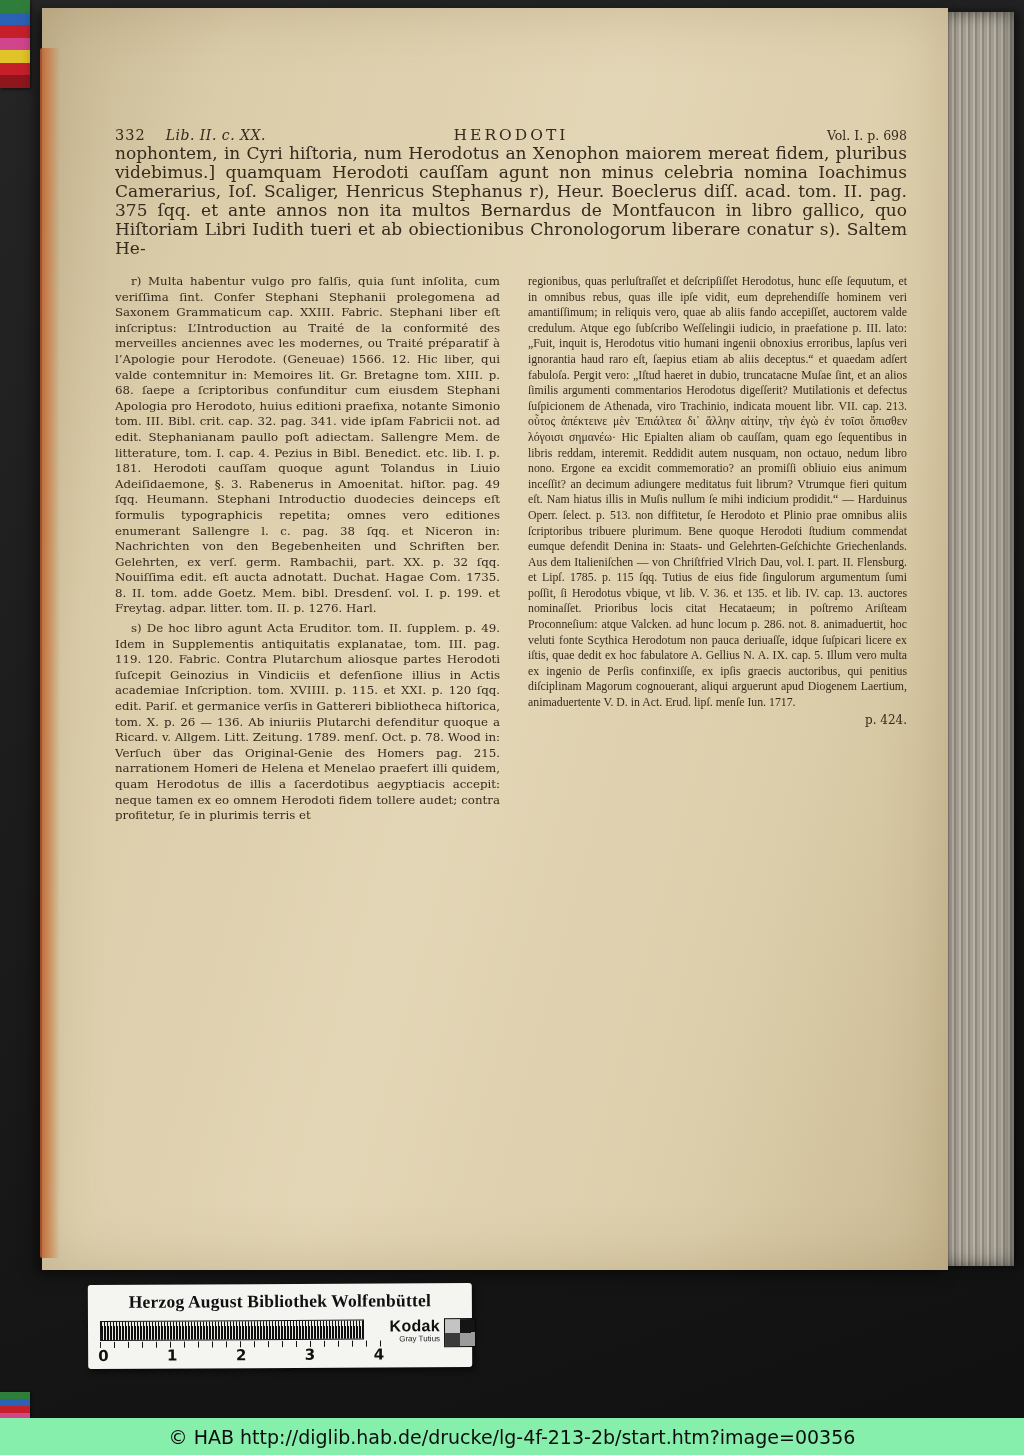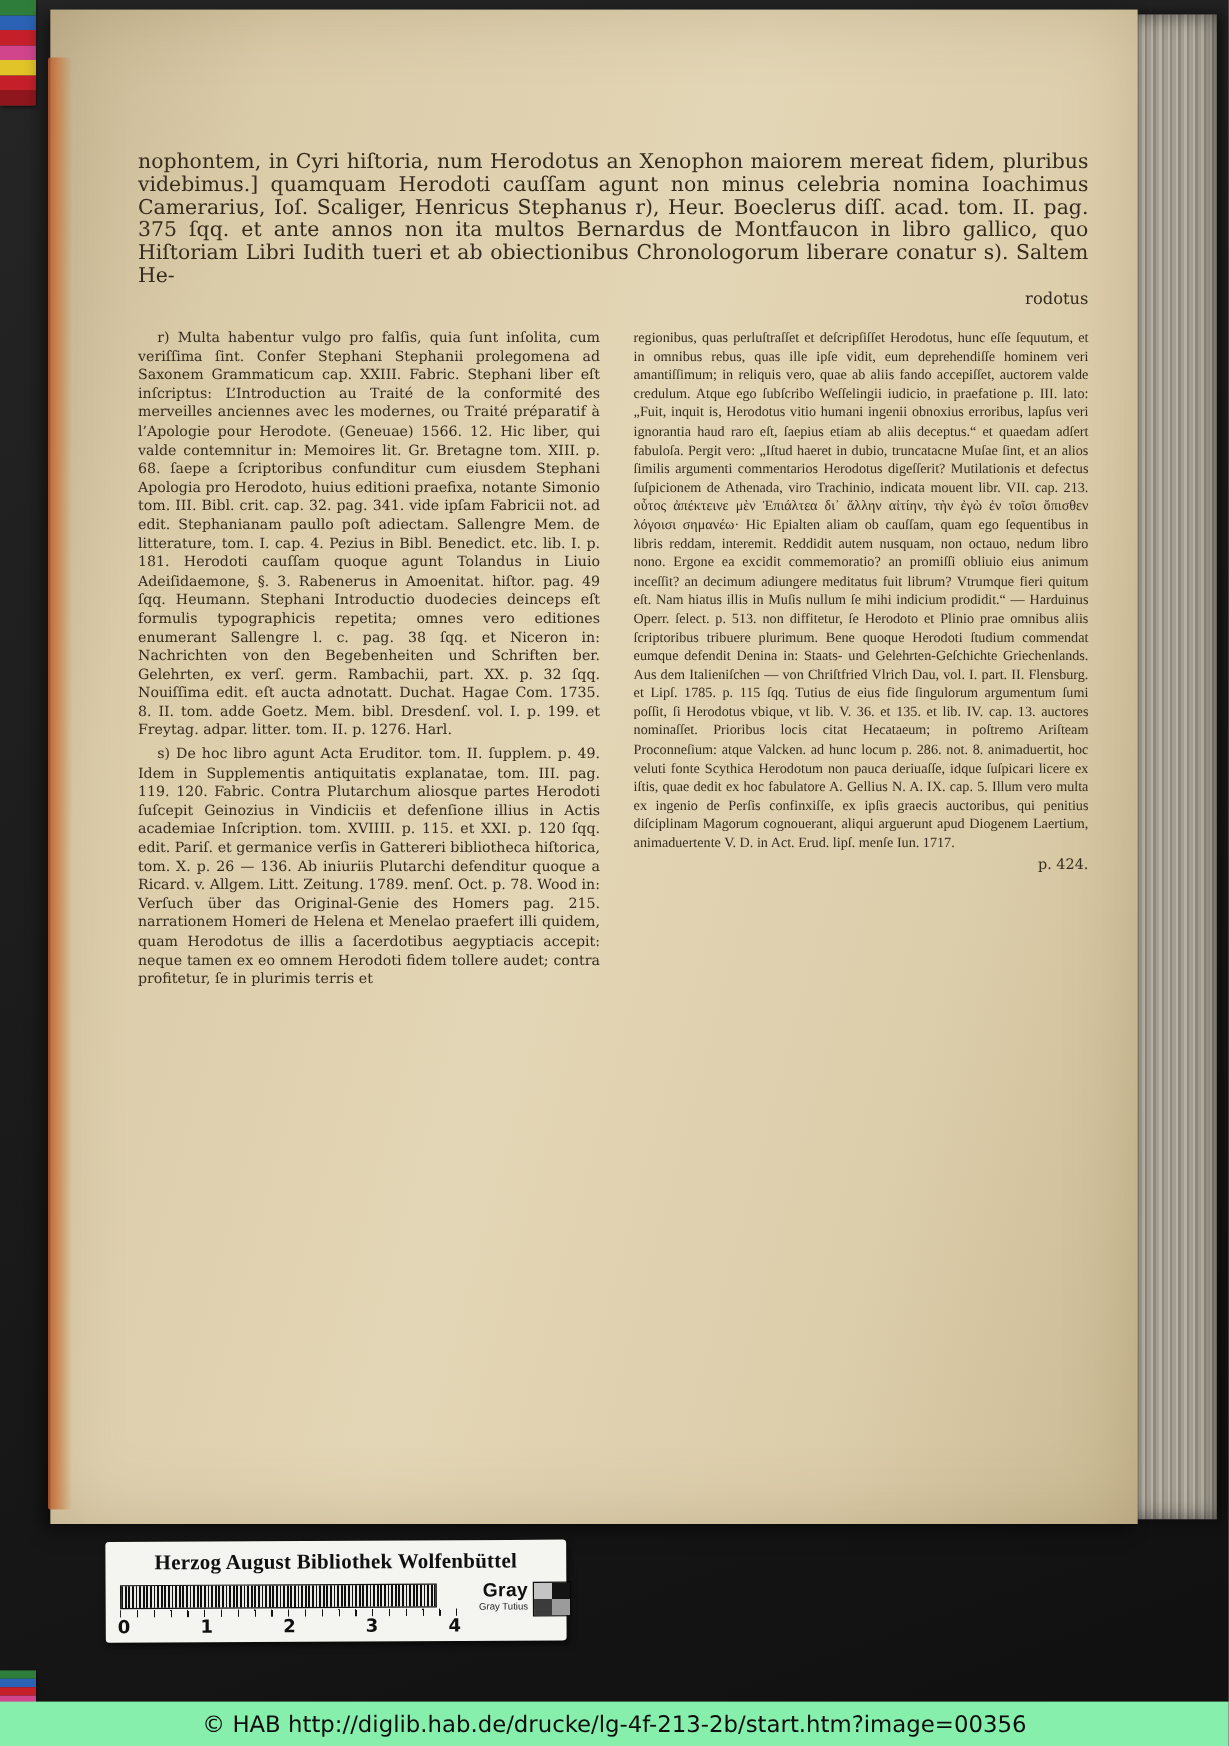--- a/index.html
+++ b/index.html
@@ -108,23 +108,30 @@
     <div class="seg" style="background: rgb(224, 196, 40);"></div>
     <div class="seg" style="background: rgb(197, 32, 42);"></div>
     <div class="seg" style="background: rgb(143, 22, 29);"></div>
   </div>
 
 <div class="book-block"></div>
 
 <div class="page">
   <div class="fore-edge"></div>
   <div class="page-inner">
+    <div class="ph">
+      <div class="ph-left">
+        <span class="ph-num">332</span>
+        <span class="ph-chap">Lib. II. c. XX.</span>
+      </div>
+      <span class="ph-title">HERODOTI</span>
+      <span class="ph-vol">Vol. I. p. 698</span>
+    </div>
 
     <p class="intro">nophontem, in Cyri hiſtoria, num Herodotus an Xenophon maiorem mereat fidem, pluribus videbimus.] quamquam Herodoti cauſſam agunt non minus celebria nomina Ioachimus Camerarius, Ioſ. Scaliger, Henricus Stephanus r), Heur. Boeclerus diſſ. acad. tom. II. pag. 375 ſqq. et ante annos non ita multos Bernardus de Montfaucon in libro gallico, quo Hiſtoriam Libri Iudith tueri et ab obiectionibus Chronologorum liberare conatur s).   Saltem He-</p>
-    <div class="catch">rodotus</div>
 
     <div class="cols">
       <div class="col col-left">
         <p class="note">r) Multa habentur vulgo pro falſis, quia ſunt inſolita, cum veriſſima ſint.  Confer Stephani Stephanii prolegomena ad Saxonem Grammaticum cap. XXIII. Fabric.  Stephani liber eſt inſcriptus: L’Introduction au Traité de la conformité des merveilles anciennes avec les modernes, ou Traité préparatif à l’Apologie pour Herodote. (Geneuae) 1566. 12.  Hic liber, qui valde contemnitur in: Memoires lit. Gr. Bretagne tom. XIII. p. 68. ſaepe a ſcriptoribus confunditur cum eiusdem Stephani Apologia pro Herodoto, huius editioni praefixa, notante Simonio tom. III. Bibl. crit. cap. 32. pag. 341. vide ipſam Fabricii not. ad edit. Stephanianam paullo poſt adiectam.  Sallengre Mem. de litterature, tom. I. cap. 4. Pezius in Bibl. Benedict. etc. lib. I. p. 181. Herodoti cauſſam quoque agunt Tolandus in Liuio Adeiſidaemone, §. 3. Rabenerus in Amoenitat. hiſtor. pag. 49 ſqq. Heumann.  Stephani Introductio duodecies deinceps eſt formulis typographicis repetita; omnes vero editiones enumerant Sallengre l. c. pag. 38 ſqq. et Niceron in: Nachrichten von den Begebenheiten und Schriften ber. Gelehrten, ex verſ. germ. Rambachii, part. XX. p. 32 ſqq. Nouiſſima edit. eſt aucta adnotatt. Duchat. Hagae Com. 1735. 8. II. tom. adde Goetz. Mem. bibl. Dresdenſ. vol. I. p. 199. et Freytag. adpar. litter. tom. II. p. 1276. Harl.</p>
         <p class="note">s) De hoc libro agunt Acta Eruditor. tom. II. ſupplem. p. 49. Idem in Supplementis antiquitatis explanatae, tom. III. pag. 119. 120. Fabric. Contra Plutarchum aliosque partes Herodoti ſuſcepit Geinozius in Vindiciis et defenſione illius in Actis academiae Inſcription. tom. XVIIII. p. 115. et XXI. p. 120 ſqq. edit. Pariſ. et germanice verſis in Gattereri bibliotheca hiſtorica, tom. X. p. 26 — 136.  Ab iniuriis Plutarchi defenditur quoque a Ricard. v. Allgem. Litt. Zeitung. 1789. menſ. Oct. p. 78. Wood in: Verſuch über das Original-Genie des Homers pag. 215. narrationem Homeri de Helena et Menelao praefert illi quidem, quam Herodotus de illis a ſacerdotibus aegyptiacis accepit: neque tamen ex eo omnem Herodoti fidem tollere audet; contra profitetur, ſe in plurimis terris et</p>
       </div>
       <div class="col col-right">
         <p class="note note-cont">regionibus, quas perluſtraſſet et deſcripſiſſet Herodotus, hunc eſſe ſequutum, et in omnibus rebus, quas ille ipſe vidit, eum deprehendiſſe hominem veri amantiſſimum; in reliquis vero, quae ab aliis fando accepiſſet, auctorem valde credulum.  Atque ego ſubſcribo Weſſelingii iudicio, in praefatione p. III. lato: „Fuit, inquit is, Herodotus vitio humani ingenii obnoxius erroribus, lapſus veri ignorantia haud raro eſt, ſaepius etiam ab aliis deceptus.“ et quaedam adſert fabuloſa.  Pergit vero: „Iſtud haeret in dubio, truncatacne Muſae ſint, et an alios ſimilis argumenti commentarios Herodotus digeſſerit?  Mutilationis et defectus ſuſpicionem de Athenada, viro Trachinio, indicata mouent libr. VII. cap. 213. οὗτος ἀπέκτεινε μὲν Ἐπιάλτεα δι᾽ ἄλλην αἰτίην, τὴν ἐγὼ ἐν τοῖσι ὄπισθεν λόγοισι σημανέω· Hic Epialten aliam ob cauſſam, quam ego ſequentibus in libris reddam, interemit.  Reddidit autem nusquam, non octauo, nedum libro nono.  Ergone ea excidit commemoratio? an promiſſi obliuio eius animum inceſſit? an decimum adiungere meditatus fuit librum? Vtrumque fieri quitum eſt.  Nam hiatus illis in Muſis nullum ſe mihi indicium prodidit.“ — Harduinus Operr. ſelect. p. 513. non diffitetur, ſe Herodoto et Plinio prae omnibus aliis ſcriptoribus tribuere plurimum.  Bene quoque Herodoti ſtudium commendat eumque defendit Denina in: Staats- und Gelehrten-Geſchichte Griechenlands.  Aus dem Italieniſchen — von Chriſtfried Vlrich Dau, vol. I. part. II. Flensburg. et Lipſ. 1785. p. 115 ſqq. Tutius de eius fide ſingulorum argumentum ſumi poſſit, ſi Herodotus vbique, vt lib. V. 36. et 135. et lib. IV. cap. 13. auctores nominaſſet.  Prioribus locis citat Hecataeum; in poſtremo Ariſteam Proconneſium: atque Valcken. ad hunc locum p. 286. not. 8. animaduertit, hoc veluti fonte Scythica Herodotum non pauca deriuaſſe, idque ſuſpicari licere ex iſtis, quae dedit ex hoc fabulatore A. Gellius N. A. IX. cap. 5. Illum vero multa ex ingenio de Perſis confinxiſſe, ex ipſis graecis auctoribus, qui penitius diſciplinam Magorum cognouerant, aliqui arguerunt apud Diogenem Laertium, animaduertente V. D. in Act. Erud. lipſ. menſe Iun. 1717.</p>
         <div class="pref">p. 424.</div>
       </div>
@@ -138,21 +145,21 @@
     <div class="ruler-lines"></div>
     <div class="ruler-ticks"></div>
     <div class="ruler-nums">
       <span>0</span>
       <span>1</span>
       <span>2</span>
       <span>3</span>
       <span>4</span>
     </div>
     <div class="kodak">
-      <div class="kodak-name">Gray</div>
+      <div class="kodak-name">Kodak</div>
       <div class="kodak-sub">Gray Tutius</div>
     </div>
     <div class="gray-patch"></div>
   </div>
 </div>
 
 <div class="urlbar">
   <span>© HAB http://diglib.hab.de/drucke/lg-4f-213-2b/start.htm?image=00356</span>
 </div>
 

